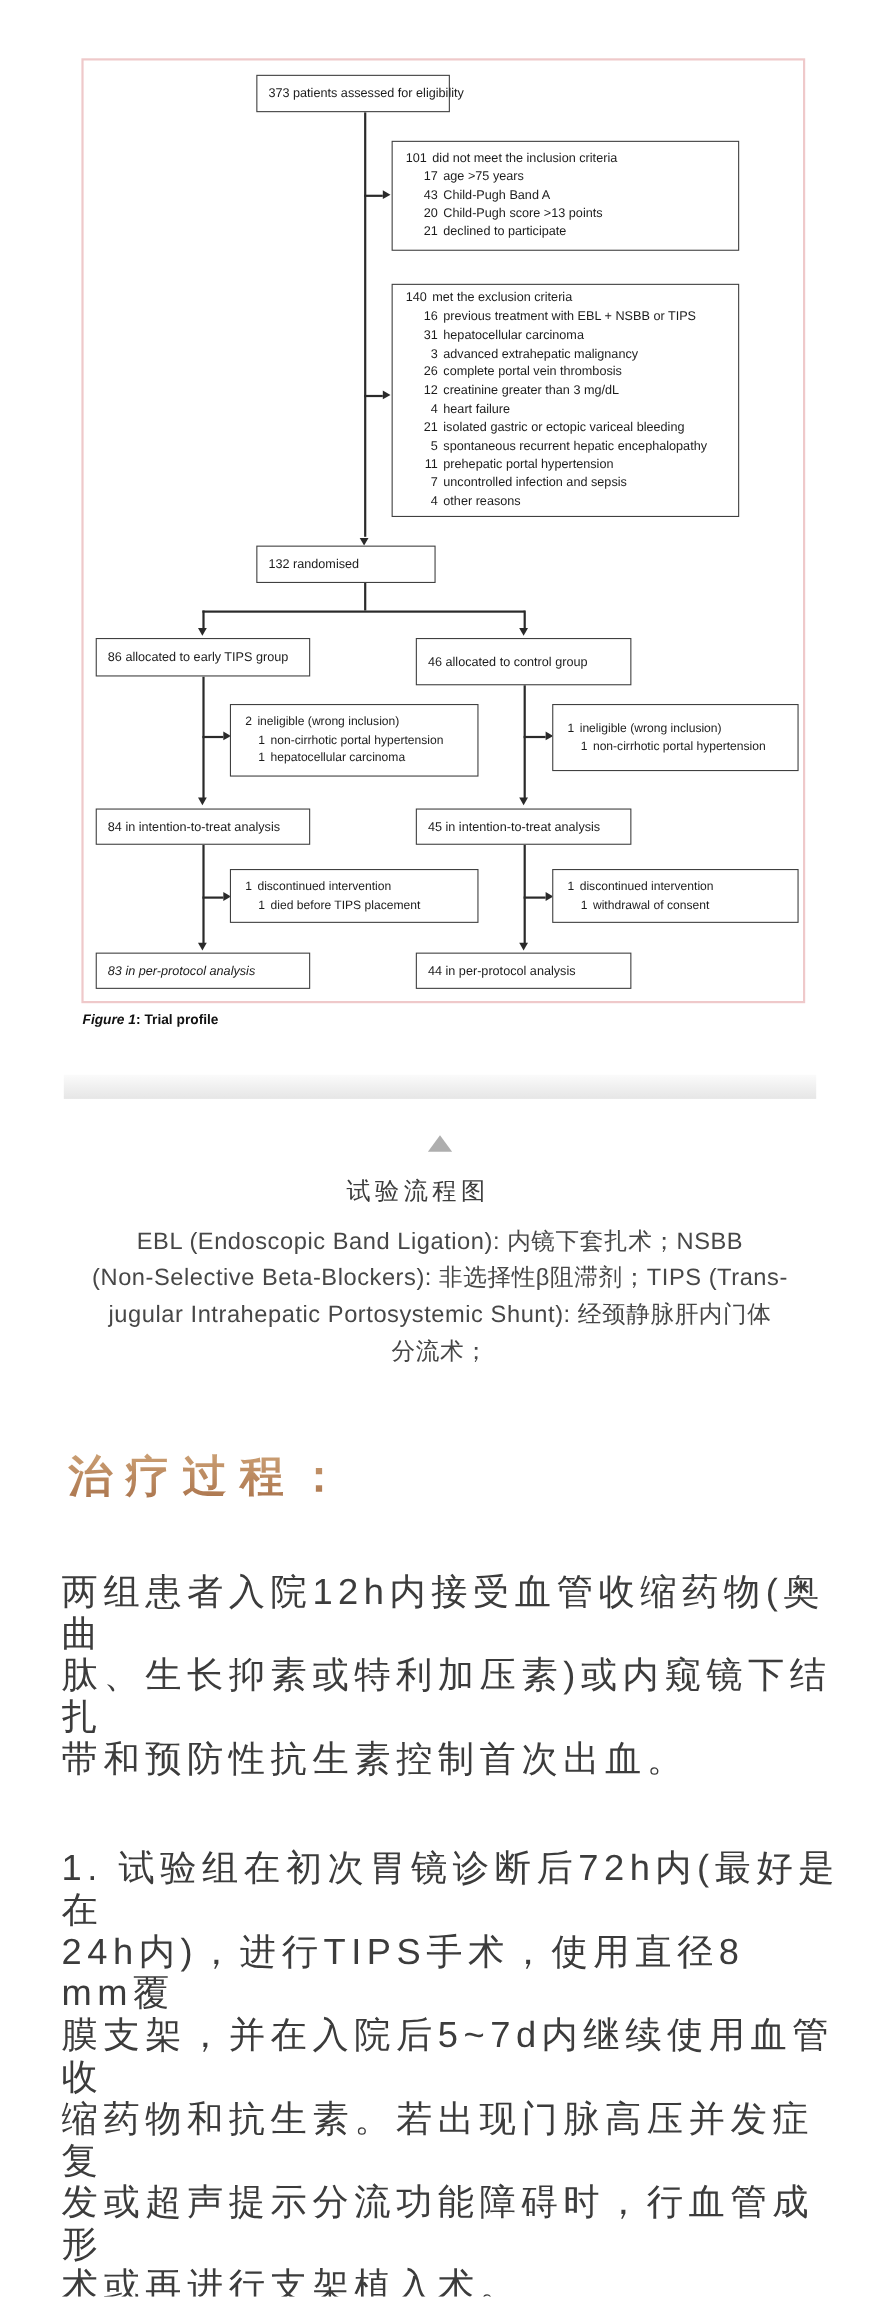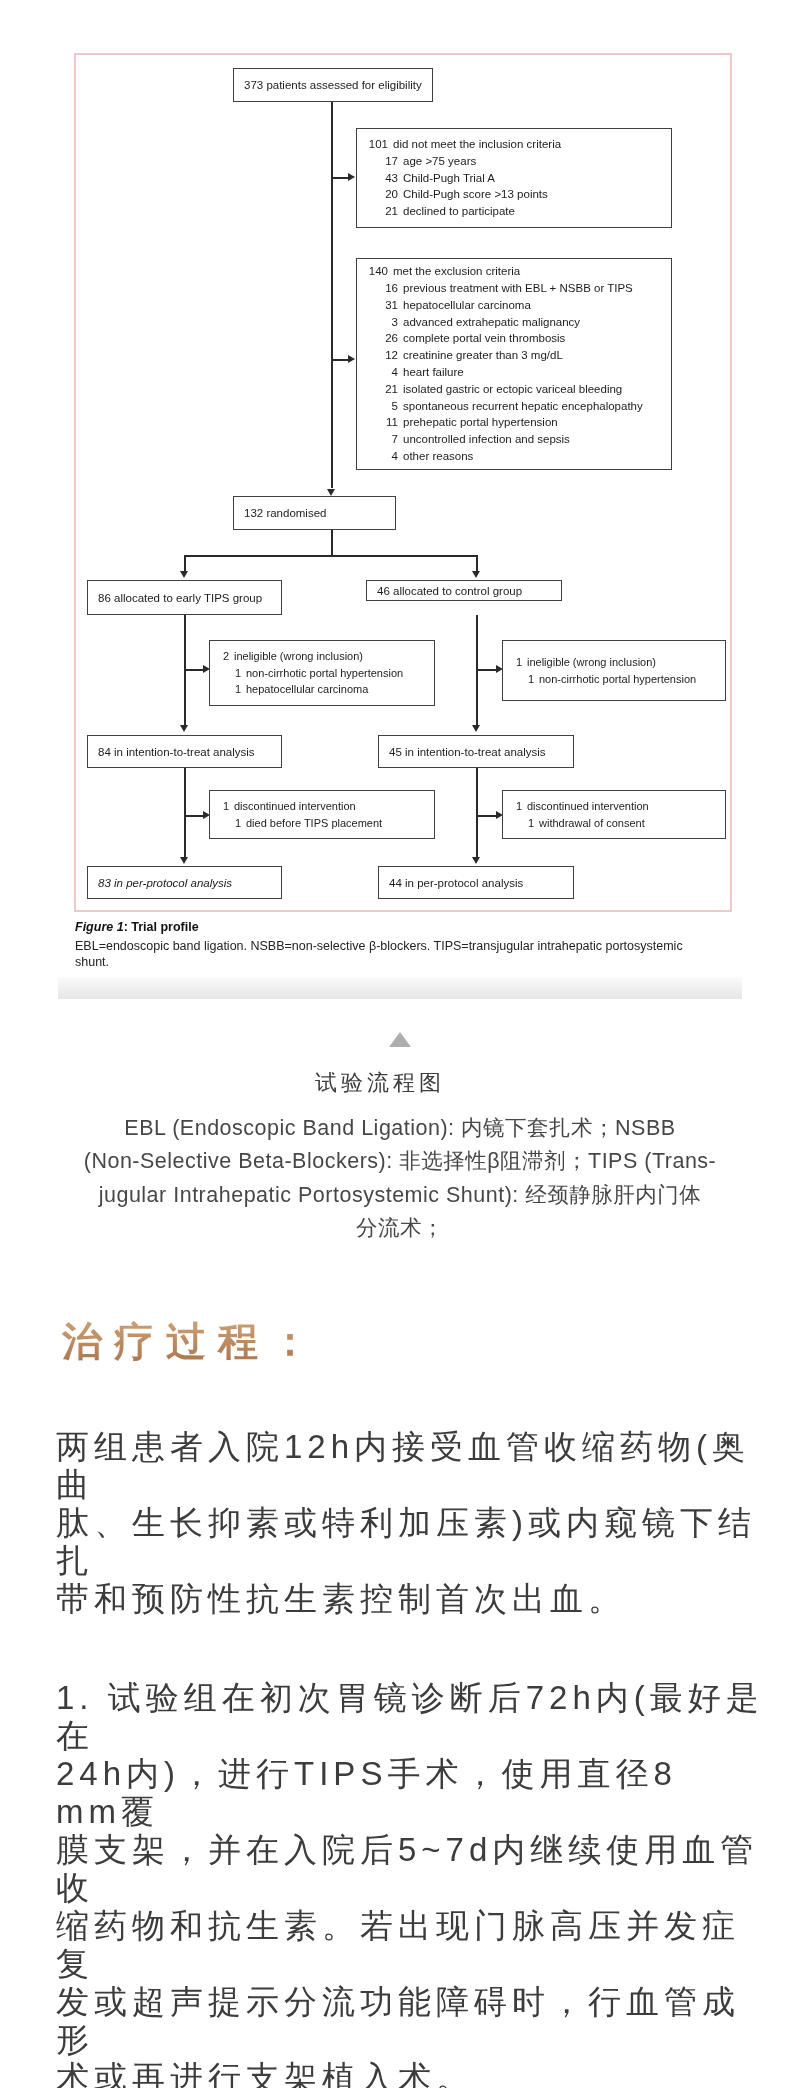--- a/index.html
+++ b/index.html
@@ -83,37 +83,37 @@
 
     <div class="ln" style="left:108px;top:713px;width:1.5px;height:91px;"></div>
     <div class="ah-d" style="left:104px;top:802px;"></div>
     <div class="ln" style="left:108px;top:760px;width:19px;height:1.5px;"></div>
     <div class="ah-r" style="left:127px;top:756px;"></div>
     <div class="ln" style="left:400px;top:713px;width:1.5px;height:91px;"></div>
     <div class="ah-d" style="left:396px;top:802px;"></div>
     <div class="ln" style="left:400px;top:760px;width:20px;height:1.5px;"></div>
     <div class="ah-r" style="left:420px;top:756px;"></div>
 
-    <div class="fc-box single" style="left:157px;top:13px;width:200px;height:34px;">
+    <div class="fc-box single" style="left:157px;top:13px;width:176px;height:34px;">
       <span>373 patients assessed for eligibility</span>
     </div>
 
     <div class="fc-box multi" style="left:280px;top:73px;width:316px;height:100px;">
       <div class="fcr title">
         <span class="fcn">101</span>
         <span class="fct">did not meet the inclusion criteria</span>
       </div>
       <div>
           <div class="fcr item">
             <span class="fcn">17</span>
             <span class="fct">age &gt;75 years</span>
           </div>
           <div class="fcr item">
             <span class="fcn">43</span>
-            <span class="fct">Child-Pugh Trial A</span>
+            <span class="fct">Child-Pugh Band A</span>
           </div>
           <div class="fcr item">
             <span class="fcn">20</span>
             <span class="fct">Child-Pugh score &gt;13 points</span>
           </div>
           <div class="fcr item">
             <span class="fcn">21</span>
             <span class="fct">declined to participate</span>
           </div>
         </div>
@@ -172,21 +172,21 @@
         </div>
     </div>
 
     <div class="fc-box single" style="left:157px;top:441px;width:163px;height:34px;">
       <span>132 randomised</span>
     </div>
 
     <div class="fc-box single" style="left:11px;top:525px;width:195px;height:35px;">
       <span>86 allocated to early TIPS group</span>
     </div>
-    <div class="fc-box single" style="left:290px;top:525px;width:196px;height:21px;">
+    <div class="fc-box single" style="left:302px;top:525px;width:196px;height:43px;">
       <span>46 allocated to control group</span>
     </div>
 
     <div class="fc-box multi sm" style="left:133px;top:585px;width:226px;height:66px;">
       <div class="fcr title">
         <span class="fcn">2</span>
         <span class="fct">ineligible (wrong inclusion)</span>
       </div>
       <div>
           <div class="fcr item">
@@ -248,21 +248,20 @@
       <span>83 in per-protocol analysis</span>
     </div>
     <div class="fc-box single" style="left:302px;top:811px;width:196px;height:33px;">
       <span>44 in per-protocol analysis</span>
     </div>
   </div>
 
   <div class="cap-title">
     <span class="figno">Figure 1</span><span>: Trial profile</span>
   </div>
-  <div class="cap-text">EBL=endoscopic band ligation. NSBB=non-selective β-blockers. TIPS=transjugular intrahepatic portosystemic shunt.</div>
   <div class="gray-band"></div>
 
   <div class="tri"></div>
   <div class="fig-label">试验流程图</div>
   <div class="abbrev">EBL (Endoscopic Band Ligation): 内镜下套扎术；NSBB
 (Non-Selective Beta-Blockers): 非选择性β阻滞剂；TIPS (Trans-
 jugular Intrahepatic Portosystemic Shunt): 经颈静脉肝内门体
 分流术；</div>
   <h2 class="sec-head">治疗过程：</h2>
   <div class="para p1">两组患者入院12h内接受血管收缩药物(奥曲

